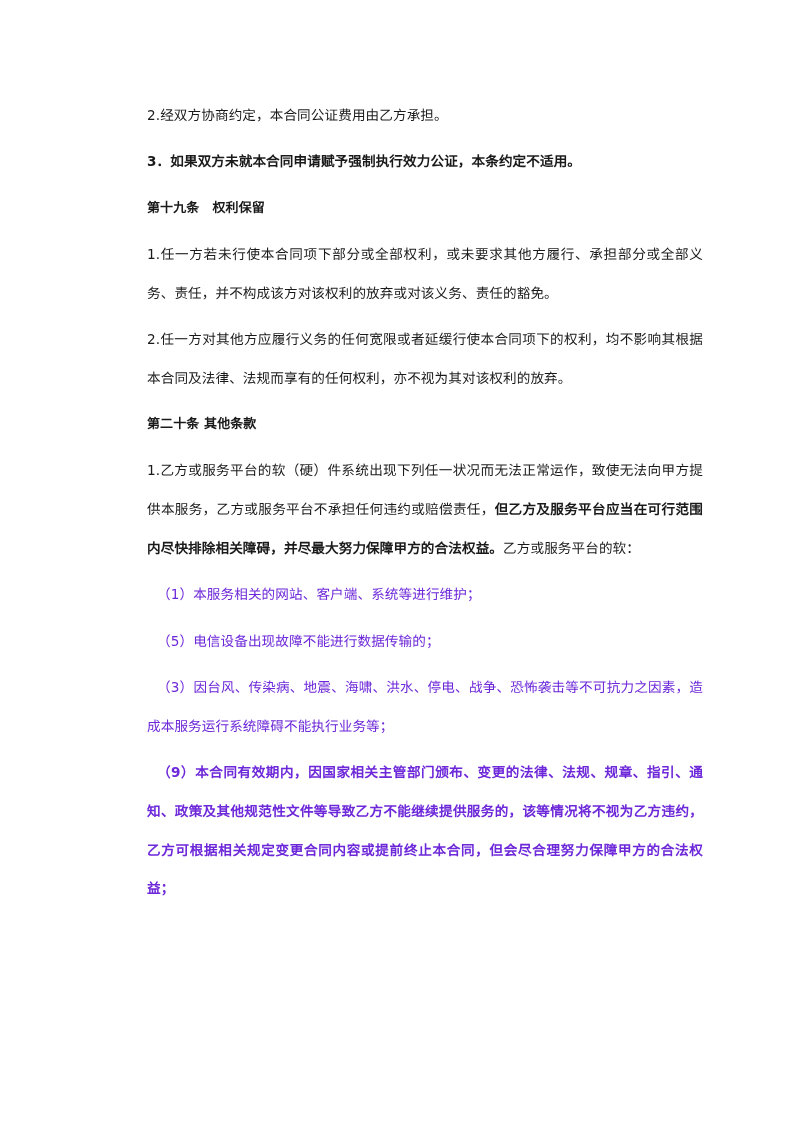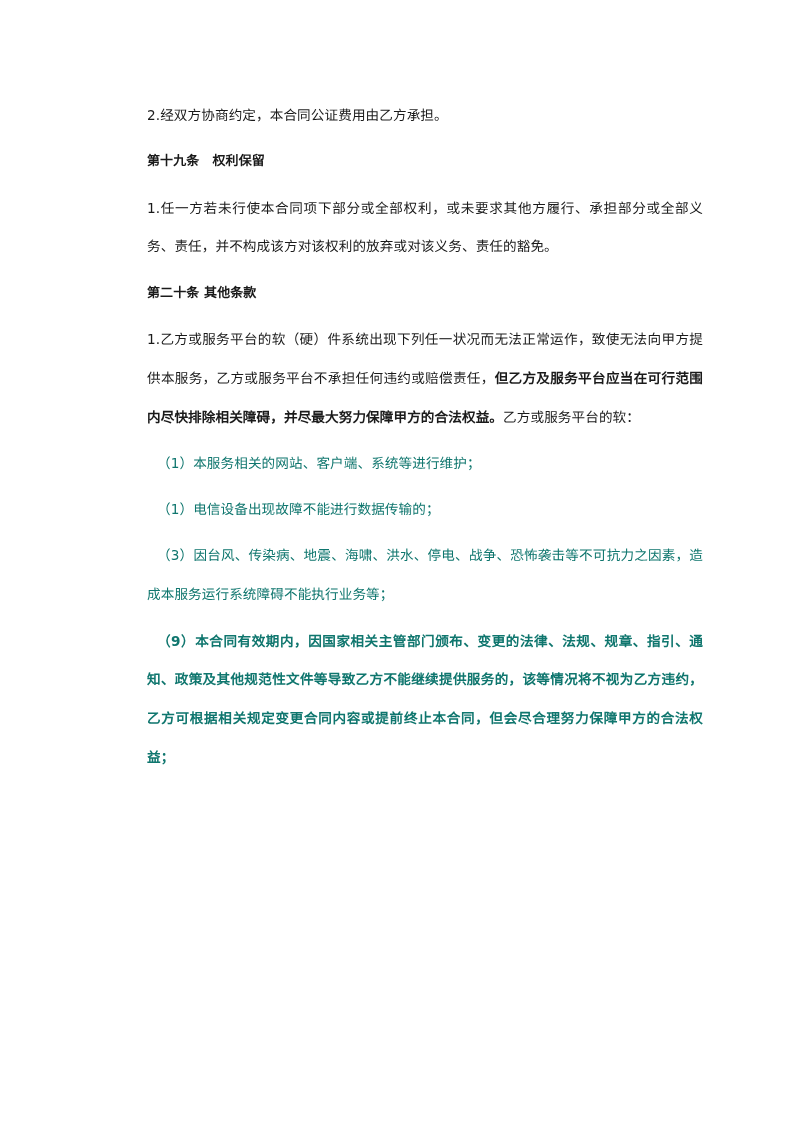--- a/index.html
+++ b/index.html
@@ -61,21 +61,21 @@
 
   
   .subitem {
     font-size: 13.6px;
     line-height: 38.8px;
     margin: 0 0 7.5px 0;
     text-indent: 10px;
     text-align: justify;
     text-justify: inter-ideograph;
     letter-spacing: 0.1px;
-    color: #0f766e;
+    color: #6d28d9;
     word-break: break-all;
   }
 
   .subitem.bold {
     font-weight: bold;
   }
 
   
   .em {
     font-weight: bold;
@@ -86,33 +86,35 @@
   }
 </style>
 </head>
 <body>
 
 <div class="page">
   <div class="doc-body">
 
     <p class="para">2.经双方协商约定，本合同公证费用由乙方承担。</p>
 
+    <p class="para bold">3．如果双方未就本合同申请赋予强制执行效力公证，本条约定不适用。</p>
 
     <p class="heading">第十九条　权利保留</p>
 
     <p class="para">1.任一方若未行使本合同项下部分或全部权利，或未要求其他方履行、承担部分或全部义务、责任，并不构成该方对该权利的放弃或对该义务、责任的豁免。</p>
 
+    <p class="para">2.任一方对其他方应履行义务的任何宽限或者延缓行使本合同项下的权利，均不影响其根据本合同及法律、法规而享有的任何权利，亦不视为其对该权利的放弃。</p>
 
     <p class="heading">第二十条 其他条款</p>
 
     <p class="para"><span class="rg">1.乙方或服务平台的软（硬）件系统出现下列任一状况而无法正常运作，致使无法向甲方提供本服务，乙方或服务平台不承担任何违约或赔偿责任，</span><span class="em">但乙方及服务平台应当在可行范围内尽快排除相关障碍，并尽最大努力保障甲方的合法权益。</span><span class="rg">乙方或服务平台的软：</span></p>
 
     <p class="subitem">（1）本服务相关的网站、客户端、系统等进行维护；</p>
 
-    <p class="subitem">（1）电信设备出现故障不能进行数据传输的；</p>
+    <p class="subitem">（5）电信设备出现故障不能进行数据传输的；</p>
 
     <p class="subitem">（3）因台风、传染病、地震、海啸、洪水、停电、战争、恐怖袭击等不可抗力之因素，造成本服务运行系统障碍不能执行业务等；</p>
 
 
     <p class="subitem bold">（9）本合同有效期内，因国家相关主管部门颁布、变更的法律、法规、规章、指引、通知、政策及其他规范性文件等导致乙方不能继续提供服务的，该等情况将不视为乙方违约，乙方可根据相关规定变更合同内容或提前终止本合同，但会尽合理努力保障甲方的合法权益；</p>
 
   </div>
 </div>
 
 </body></html>

